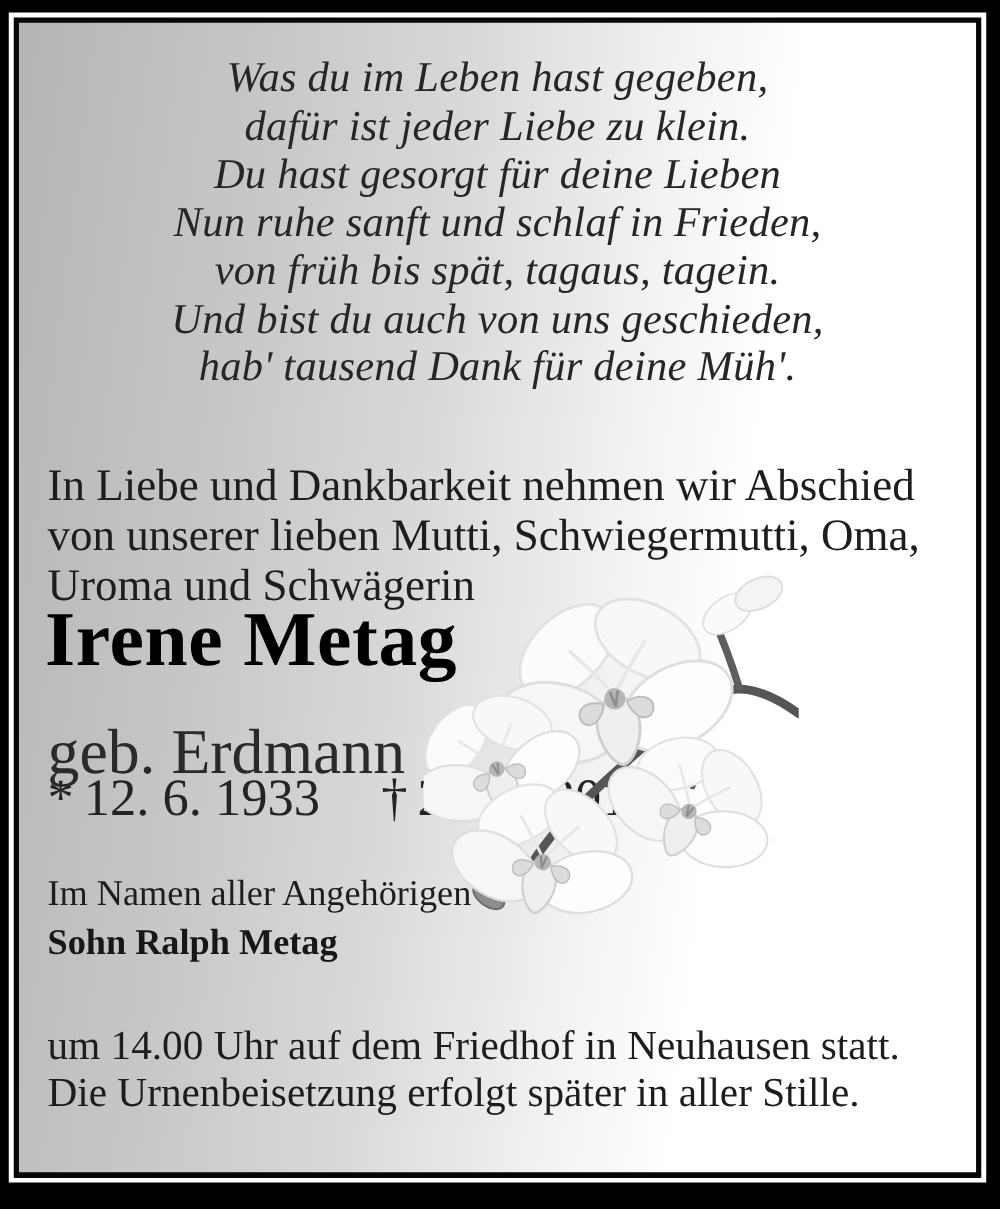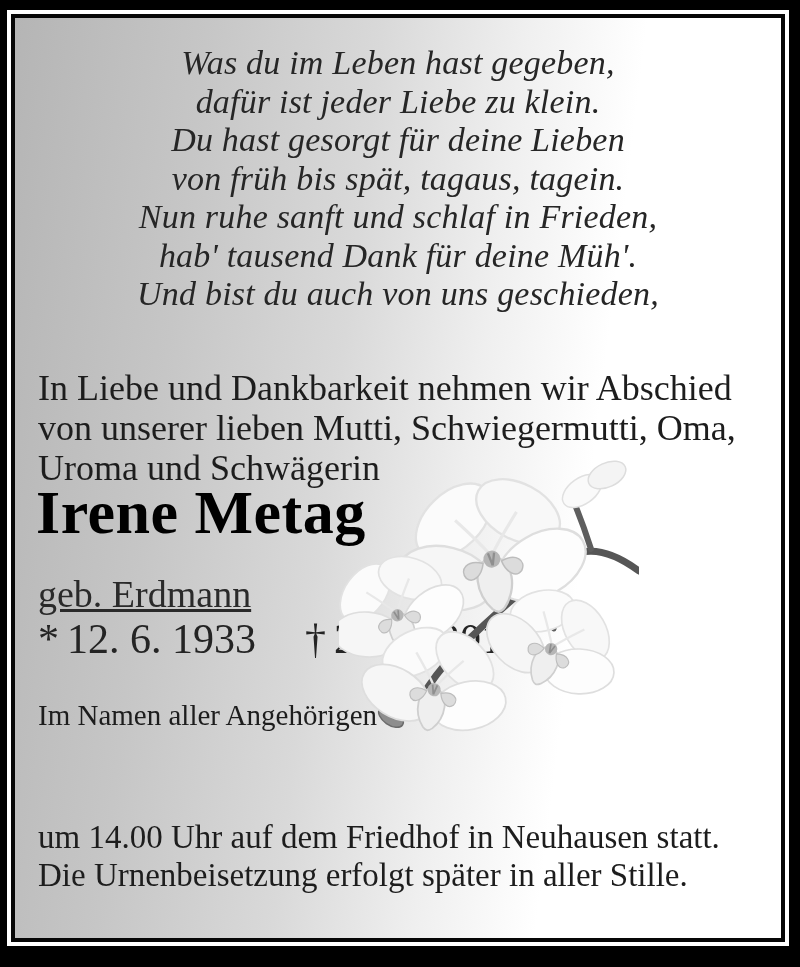--- a/index.html
+++ b/index.html
@@ -46,23 +46,22 @@
     left: 21px; top: 463px;
     font-size: 62px; line-height: 1;
     font-weight: bold;
     color: #000;
     letter-spacing: 0.5px;
     white-space: nowrap;
   }
   .maiden {
     position: absolute;
     left: 23px; top: 556px;
-    font-size: 38px; line-height: 1.1;
+    font-size: 51px; line-height: 1.1;
     color: #2a2a2a;
-    text-decoration: underline;
   }
   .dates {
     position: absolute;
     left: 23px; top: 596px; width: 500px; height: 50px;
     font-size: 42px; line-height: 50px;
     color: #242424;
     white-space: nowrap;
   }
   .dates .death { position: absolute; left: 267px; top: 0; }
   .dates .sym { margin-right: 8px; }
@@ -93,43 +92,44 @@
 <body>
 
 <div class="screen">
   <div class="card">
     <div class="inner">
 
       <div class="poem">
         <div class="line">Was du im Leben hast gegeben,</div>
         <div class="line">dafür ist jeder Liebe zu klein.</div>
         <div class="line">Du hast gesorgt für deine Lieben</div>
+        <div class="line">Nun ruhe sanft und schlaf in Frieden,</div>
         <div class="line">von früh bis spät, tagaus, tagein.</div>
-        <div class="line">Nun ruhe sanft und schlaf in Frieden,</div>
+        <div class="line">Und bist du auch von uns geschieden,</div>
         <div class="line">hab' tausend Dank für deine Müh'.</div>
-        <div class="line">Und bist du auch von uns geschieden,</div>
       </div>
 
       <div class="intro">
         <div class="line">In Liebe und Dankbarkeit nehmen wir Abschied</div>
         <div class="line">von unserer lieben Mutti, Schwiegermutti, Oma,</div>
         <div class="line">Uroma und Schwägerin</div>
       </div>
 
       <div class="name">Irene Metag</div>
 
       <div class="maiden">geb. Erdmann</div>
 
       <div class="dates">
         <span class="birth"><span class="sym">*</span><span>12. 6. 1933</span></span>
         <span class="death"><span class="sym">†</span><span>20. 7. 2019</span></span>
       </div>
 
       <div class="mourners">
         <div class="line">Im Namen aller Angehörigen</div>
+        <div class="line signature">Sohn Ralph Metag</div>
       </div>
 
       <div class="notice">
         <div class="line">um 14.00 Uhr auf dem Friedhof in Neuhausen statt.</div>
         <div class="line">Die Urnenbeisetzung erfolgt später in aller Stille.</div>
       </div>
 
       <svg class="flower" viewBox="0 0 300 305" xmlns="http://www.w3.org/2000/svg" aria-hidden="true">
         <defs>
           <g id="orchid">

